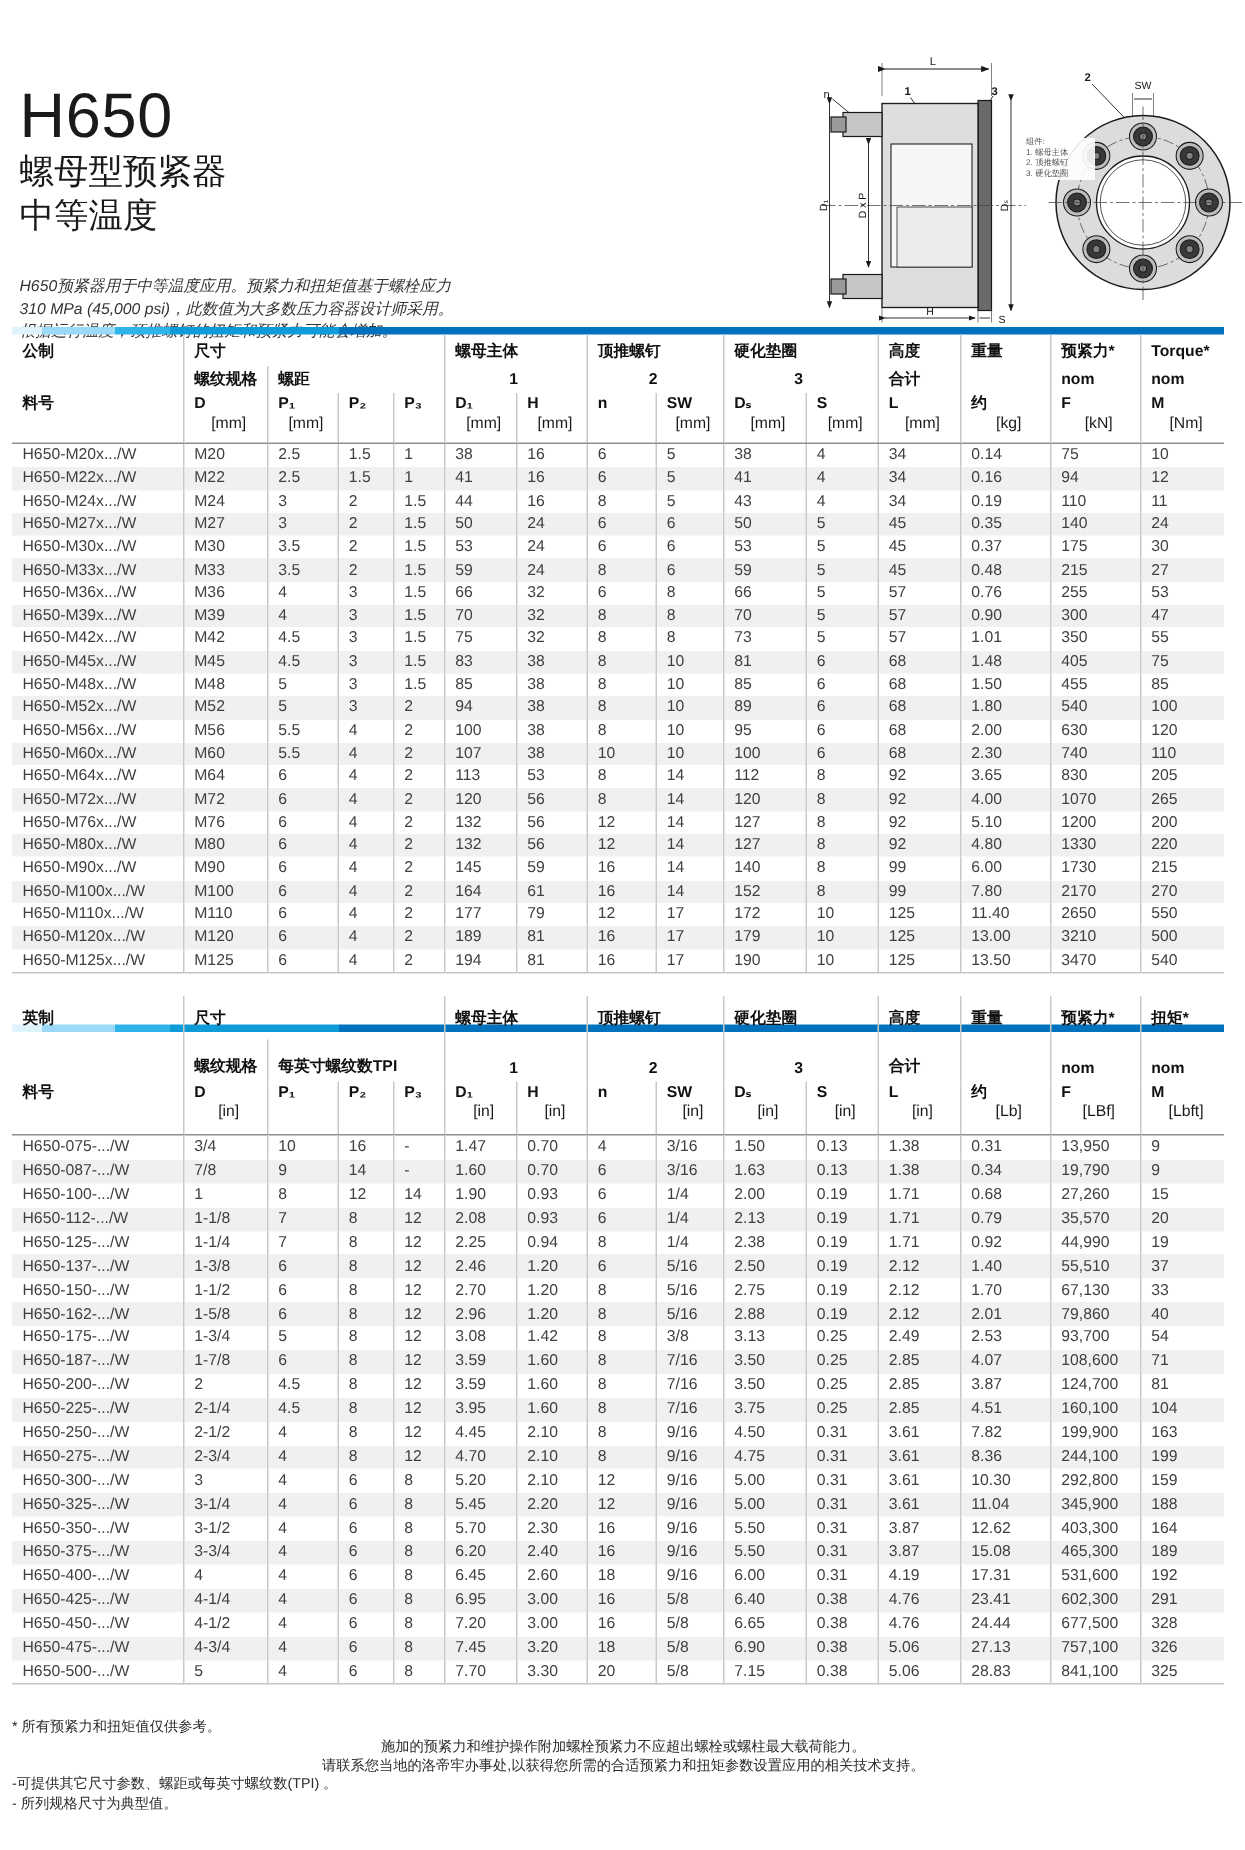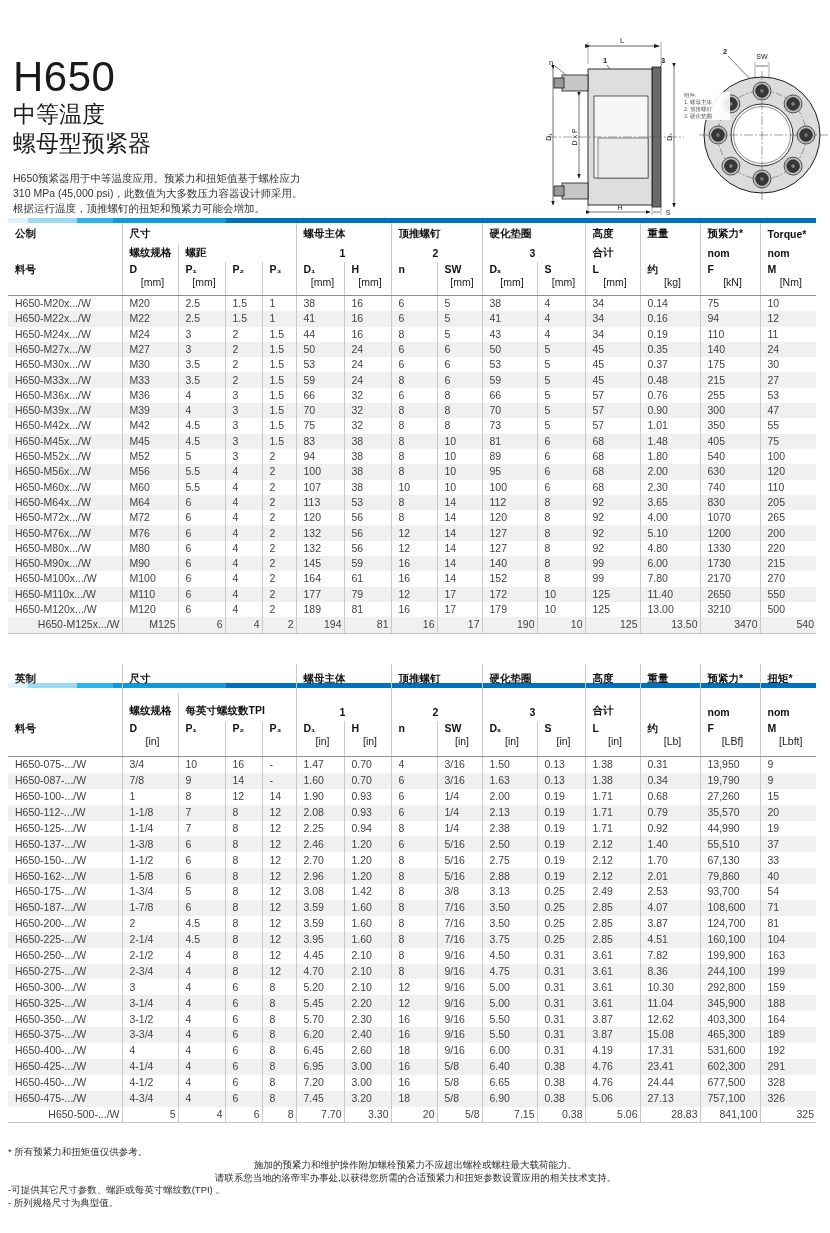--- a/index.html
+++ b/index.html
@@ -3,21 +3,21 @@
 <meta charset="utf-8">
 <style>
   html,body{margin:0;padding:0;background:#fff;}
   body{font-family:"Liberation Sans","DejaVu Sans",sans-serif;color:#222;}
   #page{position:relative;width:830px;height:1233px;background:#fff;overflow:hidden;}
 
   
   .title-block{position:absolute;left:13px;top:54px;width:500px;}
   .product-title{font-size:42px;line-height:46px;font-weight:400;color:#1a1a1a;letter-spacing:.5px;}
   .subtitle{font-size:23px;line-height:29px;font-weight:400;color:#1a1a1a;}
-  .intro{margin-top:13px;font-size:10.5px;line-height:15px;color:#333;}
+  .intro{margin-top:26px;font-size:10.5px;line-height:15px;color:#333;font-style:italic;}
 
   
   .drawing{position:absolute;}
   svg text{font-family:"Liberation Sans","DejaVu Sans",sans-serif;fill:#1a1a1a;}
   .legend{position:absolute;left:684px;top:92px;width:46px;font-size:5.5px;line-height:7px;color:#555;background:rgba(255,255,255,.9);}
 
   
   .bluebar{position:absolute;left:8px;width:808px;height:5px;
     background:linear-gradient(to right,
       #dff3fc 0%, #dff3fc 2.5%,
@@ -26,21 +26,21 @@
       #0e9bd7 13%, #0e9bd7 27%,
       #0071bc 27%, #0071bc 100%);}
 
   
   table.dtable{position:absolute;left:8px;width:808px;border-collapse:collapse;table-layout:fixed;}
   .dtable th,.dtable td{font-size:10.5px;padding:1px 2px 1px 7px;text-align:left;vertical-align:middle;overflow:hidden;white-space:nowrap;}
   .dtable th{color:#111;font-weight:bold;}
   .dtable td{color:#3f3f3f;font-weight:400;line-height:13.2px;}
   .dtable th + th,.dtable td + td{border-left:1px solid #c9c9c9;}
   .dtable tbody tr:nth-child(even){background:#f0f0f1;}
-  .dtable tbody tr:last-child td{border-bottom:1px solid #c4c4c4;text-align:right;}
+  .dtable tbody tr:last-child td{border-bottom:1px solid #c4c4c4;}
   .dtable tr.h3 th{vertical-align:top;}
   .dtable tr.h3 th{border-bottom:1px solid #8f8f8f;}
   .dtable .cl{font-weight:bold;line-height:13px;}
   .dtable .cu{font-weight:400;line-height:13px;color:#1a1a1a;text-align:center;}
   .dtable .ctr{text-align:center;padding-left:0;}
   .met tr.h1 th{height:19px;vertical-align:middle;}
   .met tr.h2 th{height:16px;vertical-align:middle;}
   .met tr.h3 th{height:31px;}
   .met td{height:13.3px;}
   .imp tr.h1 th{height:27px;vertical-align:middle;}
@@ -52,22 +52,22 @@
   .footnotes{position:absolute;left:8px;top:1146px;width:810px;font-size:9.5px;line-height:12.8px;color:#2b2b2b;}
   .footnotes .indent{padding-left:5px;text-align:center;}
 </style>
 </head>
 <body>
 
 <div id="page">
 
   <div class="title-block">
     <div class="product-title">H650</div>
+    <div class="subtitle">螺母型预紧器</div>
     <div class="subtitle">中等温度</div>
-    <div class="subtitle">螺母型预紧器</div>
     <div class="intro">
       <div>H650预紧器用于中等温度应用。预紧力和扭矩值基于螺栓应力</div>
       <div>310 MPa (45,000 psi)，此数值为大多数压力容器设计师采用。</div>
       <div>根据运行温度，顶推螺钉的扭矩和预紧力可能会增加。</div>
     </div>
   </div>
 
   <svg class="drawing" style="left:546px;top:34px;" width="140" height="184" viewBox="0 0 140 184">
     <defs>
       <marker id="ar1" markerWidth="8" markerHeight="6" refX="7" refY="3" orient="auto">
@@ -462,20 +462,37 @@
           <td>8</td>
           <td>10</td>
           <td>81</td>
           <td>6</td>
           <td>68</td>
           <td>1.48</td>
           <td>405</td>
           <td>75</td>
         </tr>
         <tr>
+          <td>H650-M48x.../W</td>
+          <td>M48</td>
+          <td>5</td>
+          <td>3</td>
+          <td>1.5</td>
+          <td>85</td>
+          <td>38</td>
+          <td>8</td>
+          <td>10</td>
+          <td>85</td>
+          <td>6</td>
+          <td>68</td>
+          <td>1.50</td>
+          <td>455</td>
+          <td>85</td>
+        </tr>
+        <tr>
           <td>H650-M52x.../W</td>
           <td>M52</td>
           <td>5</td>
           <td>3</td>
           <td>2</td>
           <td>94</td>
           <td>38</td>
           <td>8</td>
           <td>10</td>
           <td>89</td>

